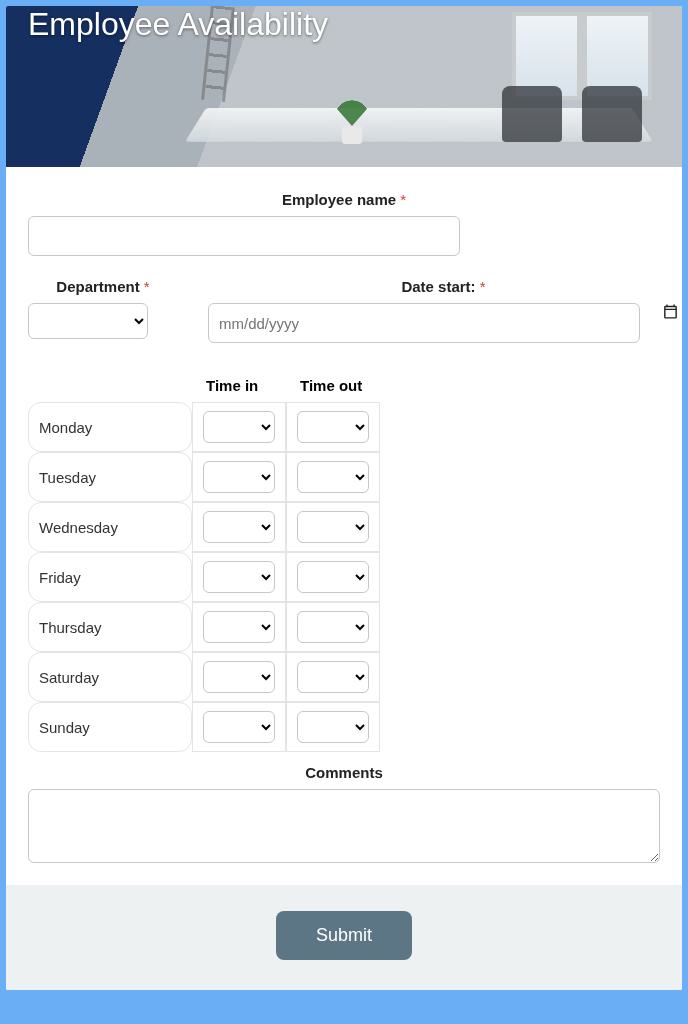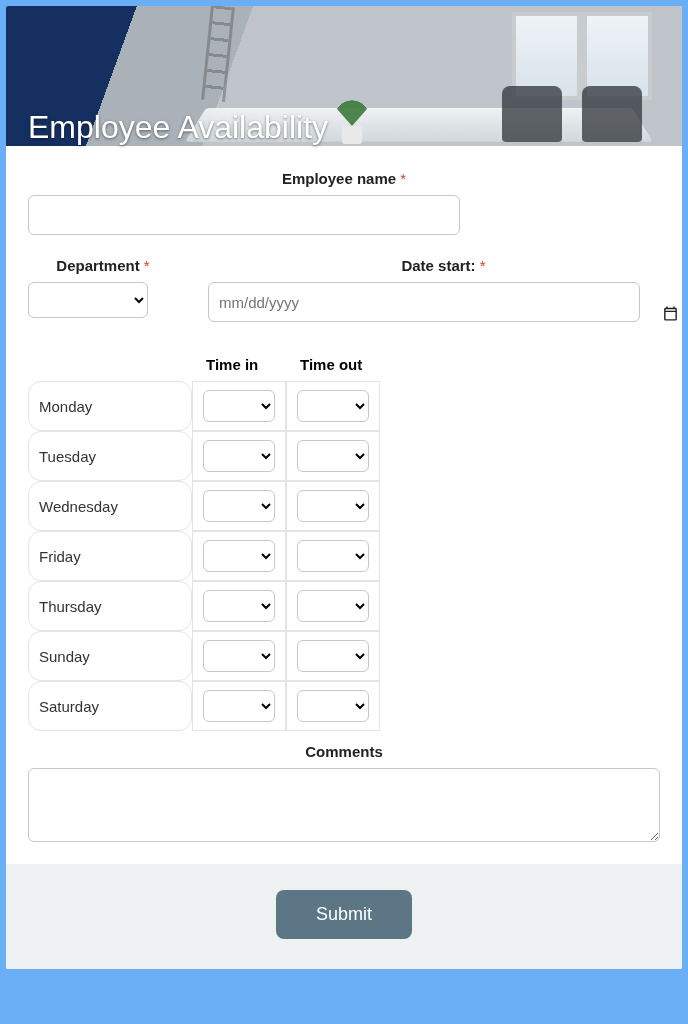--- a/index.html
+++ b/index.html
@@ -10,29 +10,29 @@
     width: 688px;
     min-height: 1024px;
   }
   .card {
     background: #fff;
     border-radius: 2px;
     overflow: hidden;
   }
   .header {
     position: relative;
-    height: 140px;
+    height: 161px;
     background:
       linear-gradient(rgba(40,50,60,0.22), rgba(40,50,60,0.22)),
       linear-gradient(110deg,
         #0f2f6a 0%, #0f2f6a 18%,
         #cfd6dc 18%, #cfd6dc 34%,
         #e9eef1 34%, #e9eef1 100%);
     display: flex;
-    align-items: flex-end;
+    align-items: flex-start;
     padding-left: 22px;
     color: #fff;
     text-shadow: 0 1px 3px rgba(0,0,0,0.5);
   }
   .header .ladder {
     position:absolute; left:200px; top:0; width:24px; height:95px;
     background: repeating-linear-gradient(180deg,#6b6b6b 0 3px,transparent 3px 16px);
     border-left:3px solid #6b6b6b; border-right:3px solid #6b6b6b;
     transform: rotate(6deg);
     opacity:.55;
@@ -94,21 +94,21 @@
     border-radius: 6px;
     padding: 6px 10px;
     font-size:15px;
     background:#fff;
   }
   select.dept {
     width: 120px; height:36px;
     border:1px solid #c7c7c7; border-radius:6px;
     padding:4px 6px; font-size:15px; background:#fff;
   }
-  .date-wrap { display:flex; align-items:flex-end; gap:22px; }
+  .date-wrap { display:flex; align-items:flex-start; gap:22px; }
   .date-input{
     width:120px; height:38px;
     border:1px solid #c7c7c7; border-radius:6px;
     padding:6px 10px; font-size:15px; color:#777;
   }
   .cal-icon svg { width:17px; height:17px; display:block; fill:#222; }
 
   .avail { margin-top:26px; }
   .avail-table { margin-top:10px; border-collapse:separate; border-spacing:0; }
   .avail-table th, .avail-table td { font-size:15px; }
@@ -225,26 +225,26 @@
               <td class="day">Friday</td>
               <td class="sel"><select></select></td>
               <td class="sel"><select></select></td>
             </tr>
             <tr>
               <td class="day">Thursday</td>
               <td class="sel"><select></select></td>
               <td class="sel"><select></select></td>
             </tr>
             <tr>
+              <td class="day">Saturday</td>
+              <td class="sel"><select></select></td>
+              <td class="sel"><select></select></td>
+            </tr>
+            <tr>
               <td class="day">Sunday</td>
-              <td class="sel"><select></select></td>
-              <td class="sel"><select></select></td>
-            </tr>
-            <tr>
-              <td class="day">Saturday</td>
               <td class="sel"><select></select></td>
               <td class="sel"><select></select></td>
             </tr>
           </tbody>
       </table>
     </div>
 
     <div style="margin-top:12px" class="comments">
       <label class="label">Comments</label>
       <textarea style=""></textarea>

